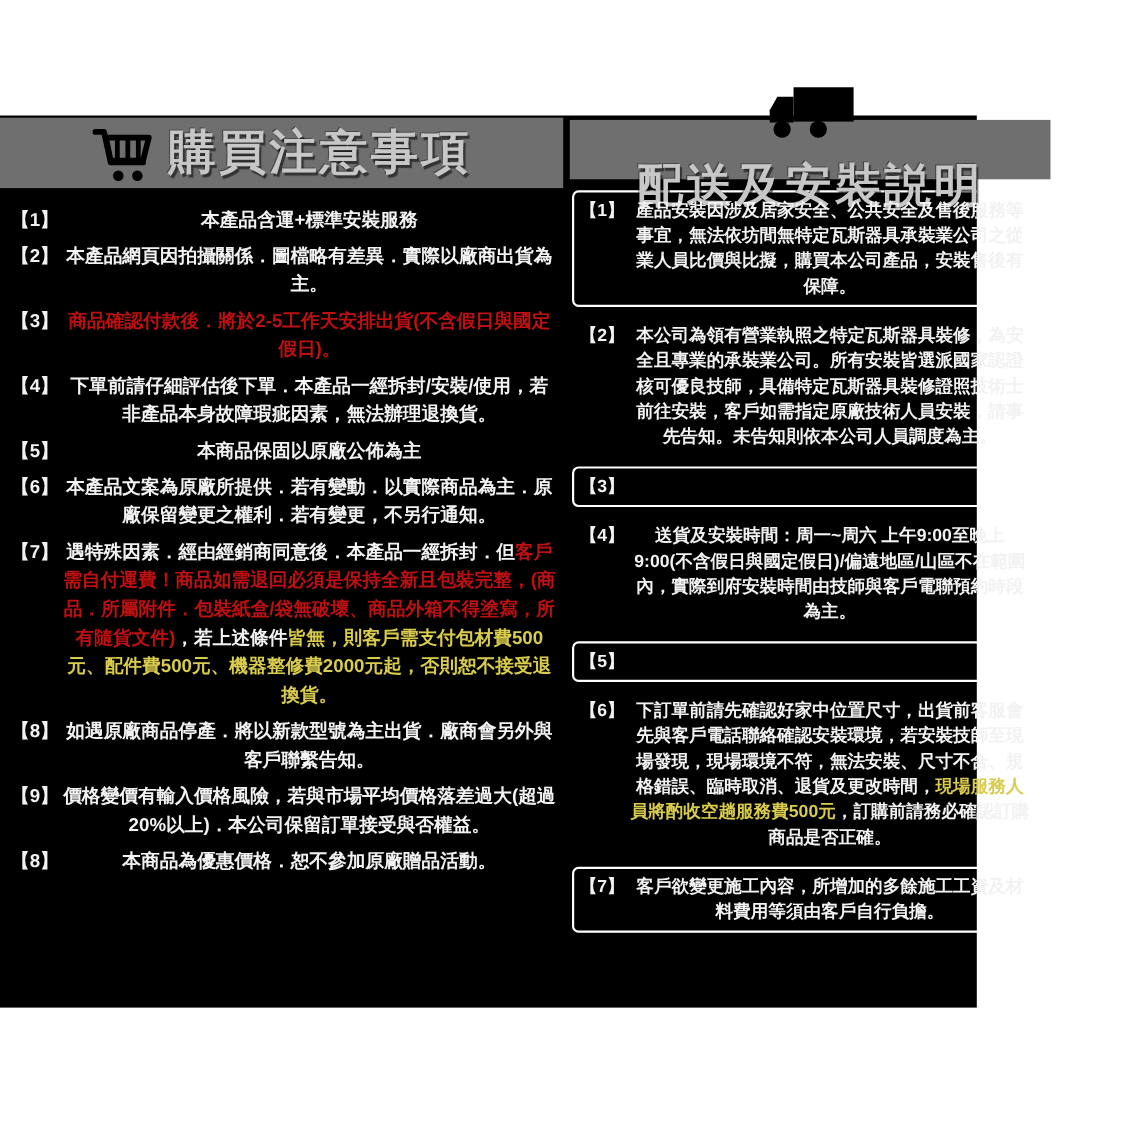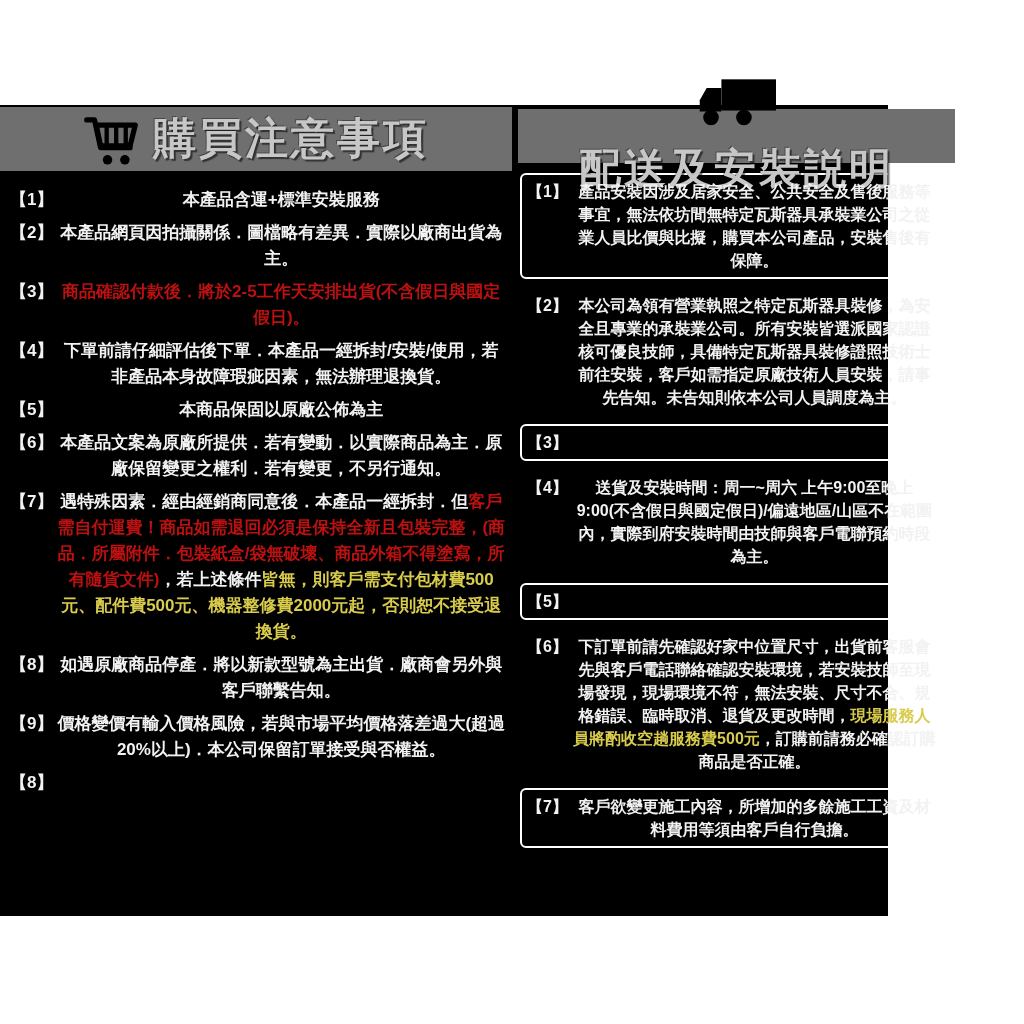--- a/index.html
+++ b/index.html
@@ -113,20 +113,21 @@
           <div class="item">
             <span class="num">【8】</span>
             <span class="txt"><span class="c-white">如遇原廠商品停產．將以新款型號為主出貨．廠商會另外與客戶聯繫告知。</span></span>
           </div>
           <div class="item">
             <span class="num">【9】</span>
             <span class="txt"><span class="c-white">價格變價有輸入價格風險，若與市場平均價格落差過大(超過20%以上)．本公司保留訂單接受與否權益。</span></span>
           </div>
           <div class="item">
             <span class="num">【8】</span>
+            <span class="txt"><span class="c-white">本商品為優惠價格．恕不參加原廠贈品活動。</span></span>
           </div>
         </div>
     </div>
 
     <div class="col right">
       <div class="header right-bar">
         <span class="icon">
           <svg width="86" height="52" viewBox="0 0 96 60" aria-hidden="true">
             <rect x="30" y="5" width="63" height="36" fill="#000"></rect>
             <path d="M30 15 H13 L5 29 v13 h25 z" fill="#000"></path>

